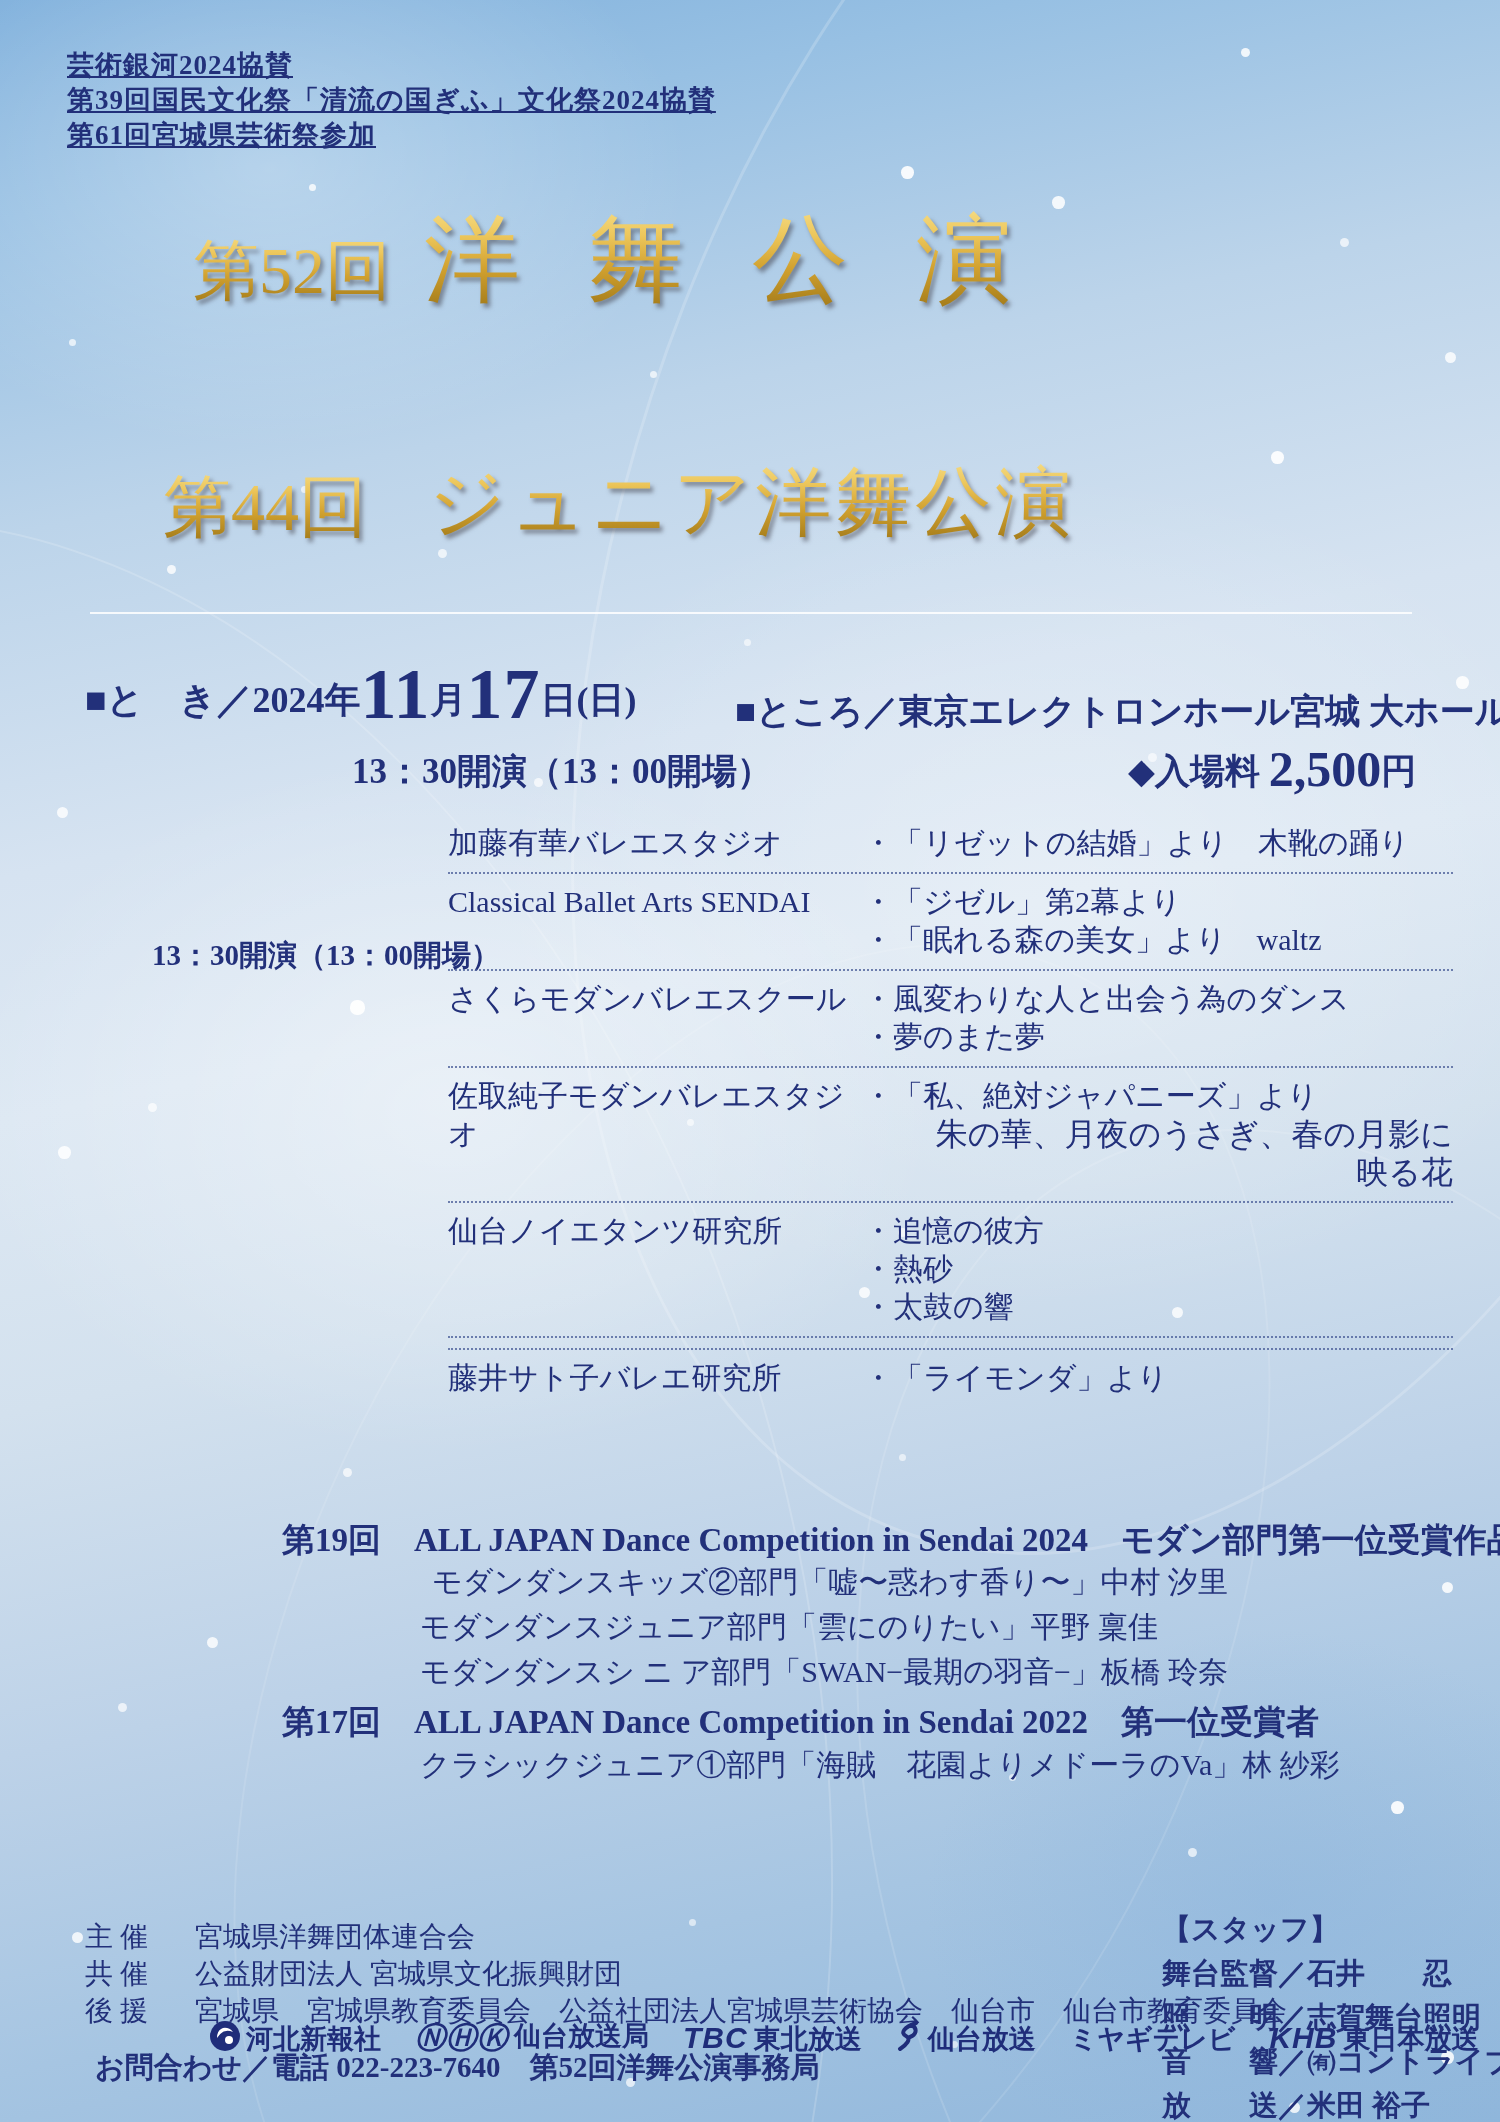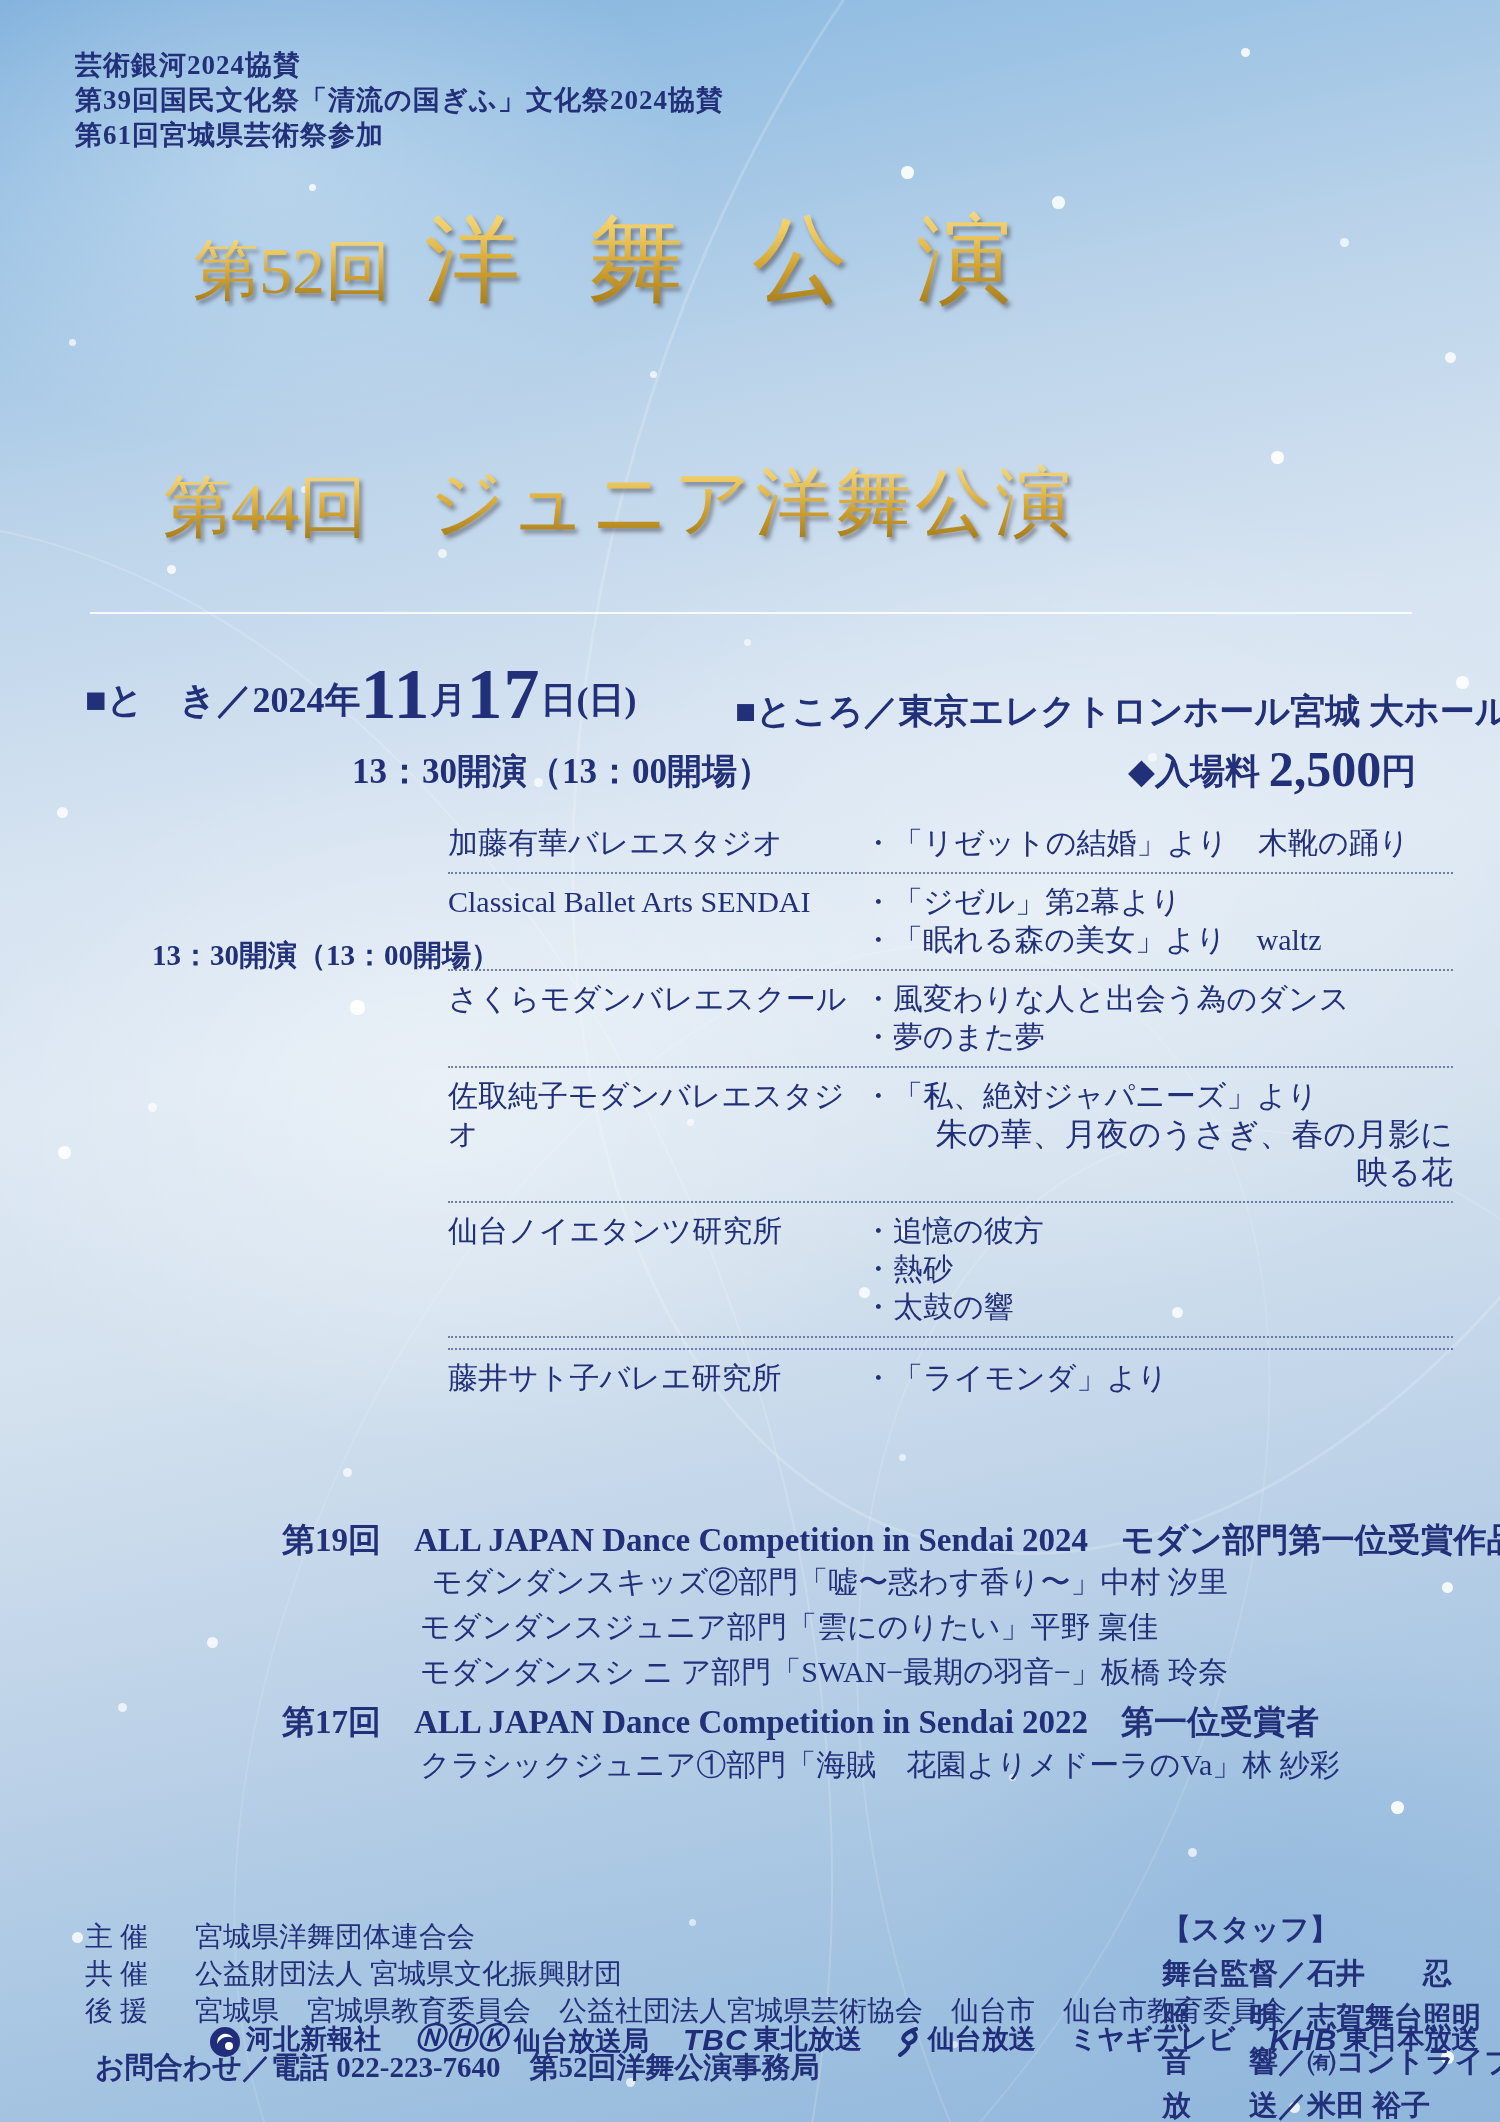--- a/index.html
+++ b/index.html
@@ -41,21 +41,21 @@
       1445px 1585px 0 3px rgba(255,255,255,.85), 120px 1705px 0 2px rgba(255,255,255,.7),
       1010px 1775px 0 1px rgba(255,255,255,.6), 1395px 1805px 0 4px rgba(255,255,255,.9),
       75px 1935px 0 3px rgba(255,255,255,.8), 690px 1920px 0 1px rgba(255,255,255,.6),
       1190px 1850px 0 2px rgba(255,255,255,.7), 1445px 2055px 0 4px rgba(255,255,255,.85),
       1292px 2105px 0 3px rgba(255,255,255,.8), 628px 2080px 0 2px rgba(255,255,255,.7),
       952px 2042px 0 1px rgba(255,255,255,.6), 1050px 905px 0 1px rgba(255,255,255,.6),
       440px 551px 0 2px rgba(255,255,255,.7);
   }
   .abs{position:absolute;}
   
-  .credits{left:75px;top:48px;font-size:27px;font-weight:bold;line-height:35px;letter-spacing:1px;}
+  .credits{left:67px;top:48px;font-size:27px;font-weight:bold;line-height:35px;letter-spacing:1px;text-decoration:underline;}
   
   .gold{
     font-weight:normal;color:#c79a2e;
     background:linear-gradient(180deg,#f6e08e 4%,#edc75c 30%,#d2a230 55%,#8f6a10 100%);
     -webkit-background-clip:text;background-clip:text;-webkit-text-fill-color:transparent;
     filter:drop-shadow(3px 4px 2px rgba(70,70,80,0.55));
     white-space:nowrap;
   }
   .t1p{left:193px;top:226px;font-size:66px;}
   .t1m{left:424px;top:196px;font-size:96px;letter-spacing:22px;}
@@ -85,21 +85,21 @@
   .aw-entry .cat{display:inline-block;min-width:312px;}
   .aw1-e0{left:420px;top:1562px;margin-left:12px;}
   .aw1-e1{left:420px;top:1607px;}
   .aw1-e2{left:420px;top:1652px;}
   .aw2-e0{left:420px;top:1745px;}
   
   .org{left:85px;font-size:28px;font-weight:normal;white-space:nowrap;}
   .org .role{display:inline-block;width:110px;}
   .org1{top:1918px;} .org2{top:1955px;} .org3{top:1992px;}
   .media-row{left:210px;top:2018px;display:flex;align-items:center;gap:34px;font-family:"Liberation Sans","DejaVu Sans",sans-serif;white-space:nowrap;}
-  .media-item{display:flex;align-items:flex-end;gap:6px;font-size:27px;font-weight:bold;color:#1f2d7a;}
+  .media-item{display:flex;align-items:flex-start;gap:6px;font-size:27px;font-weight:bold;color:#1f2d7a;}
   .media-item .mark{font-style:italic;font-size:30px;letter-spacing:1px;}
   .contact{left:95px;top:2048px;font-size:29px;font-weight:bold;white-space:nowrap;}
   
   .staff{left:1162px;top:1912px;font-size:29px;font-weight:bold;line-height:35px;}
   .staff-item{margin-top:9px;white-space:nowrap;}
   .kahoku-icon svg{display:block;}
   .sendai-icon svg{display:block;}
 </style>
 </head>
 <body>

